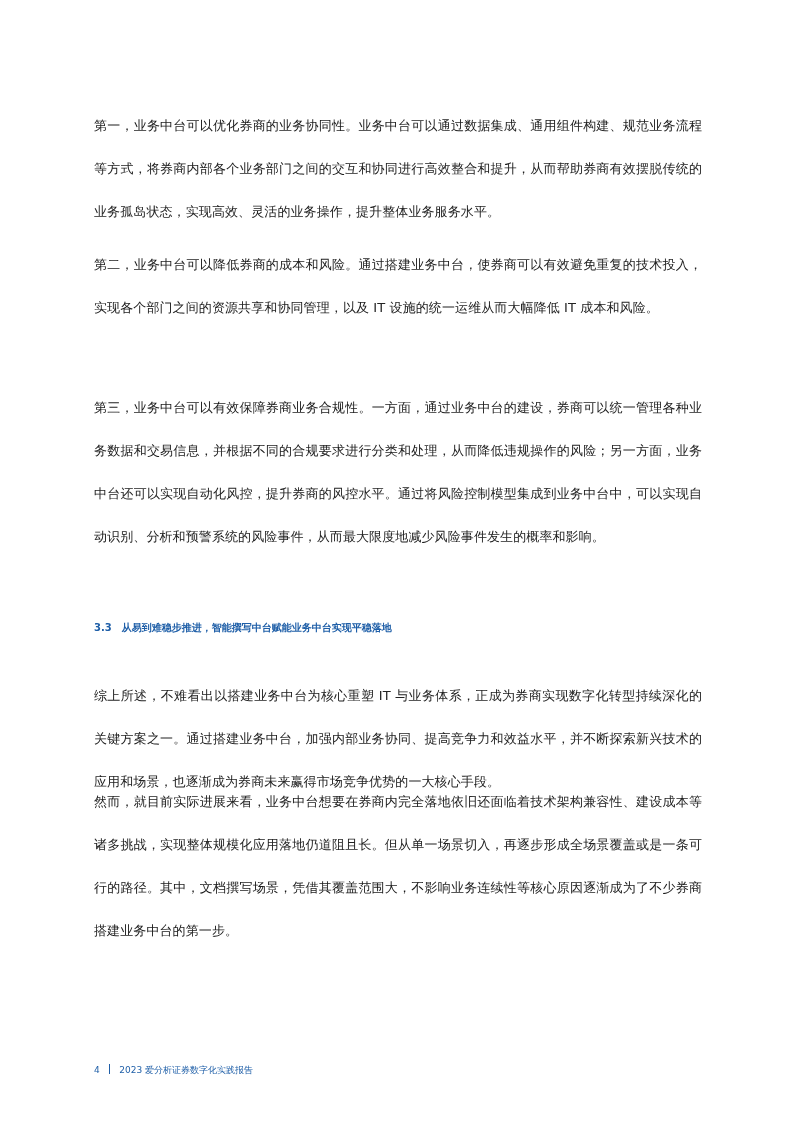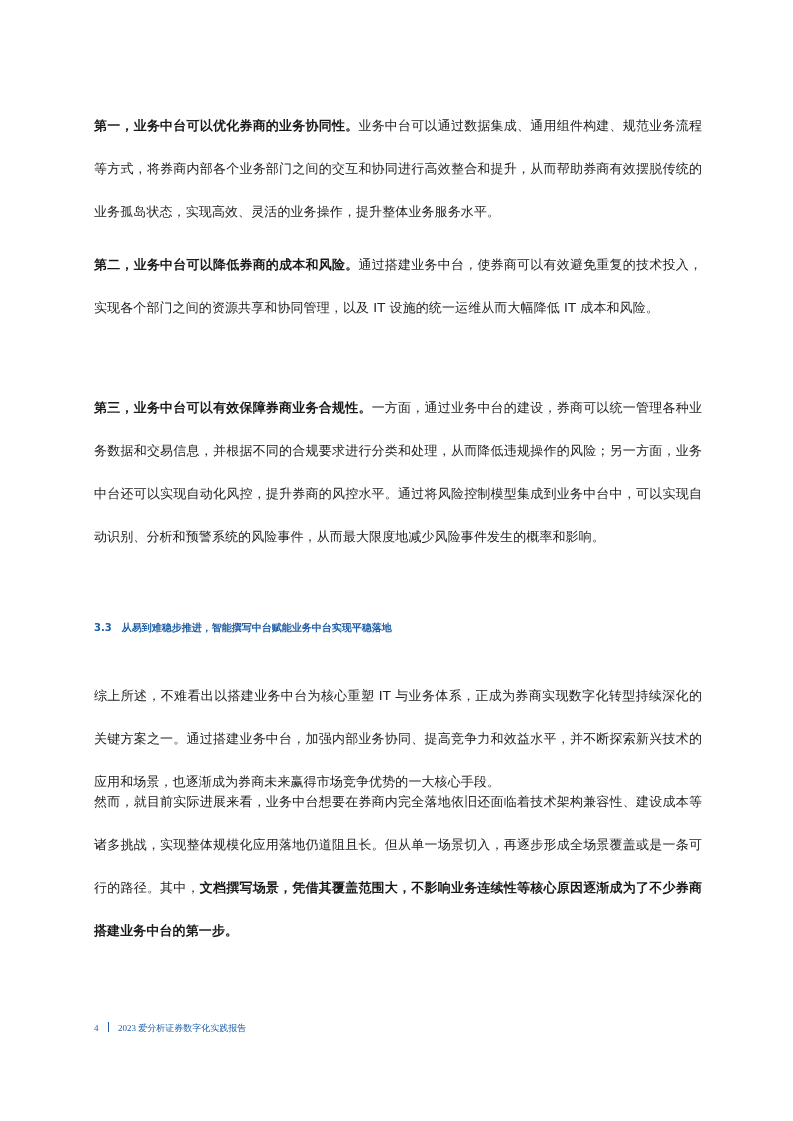--- a/index.html
+++ b/index.html
@@ -22,46 +22,45 @@
       width: 608px;
     }
     .para {
       font-size: 13px;
       line-height: 43px;
       margin: 0 0 0 0;
       text-align: justify;
       letter-spacing: 0.1px;
     }
     .para b {
-      font-weight: bold;
+      font-weight: normal;
       color: #1a1a1a;
     }
     .p1 { position: absolute; top: 0; }
     .p2 { position: absolute; top: 139px; }
     .p3 { position: absolute; top: 282px; }
     .h33 {
       position: absolute;
       top: 512px;
       font-size: 10px;
       font-weight: bold;
       color: #1f5fa8;
       line-height: 24px;
       white-space: nowrap;
     }
     .h33 .num { margin-right: 10px; }
     .p4 { position: absolute; top: 570px; }
     .p5 { position: absolute; top: 676px; }
     .footer {
       position: absolute;
       left: 94px;
-      top: 1022px;
+      top: 1064px;
       font-size: 9px;
       color: #1f5fa8;
       white-space: nowrap;
-      font-family: Liberation Serif, serif;
     }
     .footer .sep {
       display: inline-block;
       width: 1.5px;
       height: 10px;
       background: #1f5fa8;
       vertical-align: -1px;
       margin: 0 9px 0 9px;
     }
   </style>

